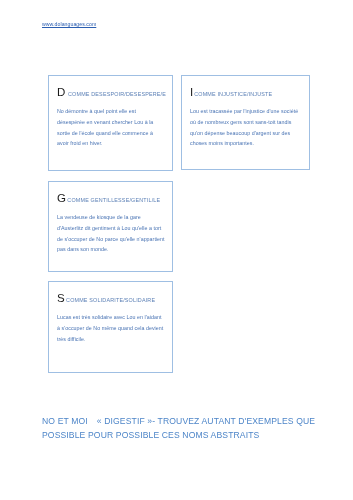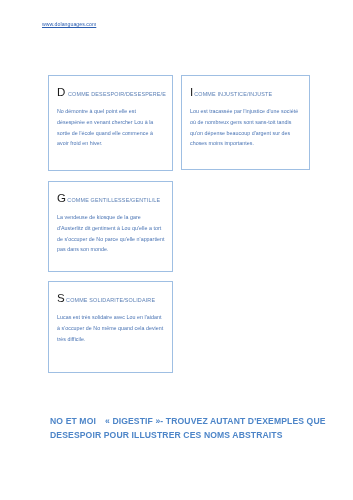--- a/index.html
+++ b/index.html
@@ -78,26 +78,26 @@
     font-size: 5.3px;
     line-height: 2.04;
     color: #4a74b4;
     letter-spacing: 0.04px;
     margin: 0;
   }
 
   
   .footer-title {
     position: absolute;
-    left: 50px;
+    left: 42px;
     top: 415px;
     width: 282px;
     font-size: 8.6px;
     line-height: 1.62;
-    font-weight: bold;
+    font-weight: normal;
     color: #4d85c8;
     letter-spacing: 0.12px;
   }
   .footer-title .line { display: block; }
   .footer-title .gap { display: inline-block; width: 9px; }
 </style>
 </head>
 <body>
 
 <div class="page">
@@ -127,16 +127,16 @@
 
   <div class="word-box box-s">
     <div class="box-heading">
       <span class="dropcap">S</span><span class="heading-rest">COMME SOLIDARITE/SOLIDAIRE</span>
     </div>
     <p class="box-body">Lucas est très solidaire avec Lou en l'aidant à s'occuper de No même quand cela devient très difficile.</p>
   </div>
 
   <div class="footer-title">
     <span class="line"><span>NO ET MOI</span><span class="gap"></span><span>« DIGESTIF »- TROUVEZ AUTANT D'EXEMPLES QUE</span></span>
-    <span class="line">DESESPOIR POUR ILLUSTRER CES NOMS ABSTRAITS</span>
+    <span class="line">POSSIBLE POUR POSSIBLE CES NOMS ABSTRAITS</span>
   </div>
 
 </div>
 
 </body></html>

